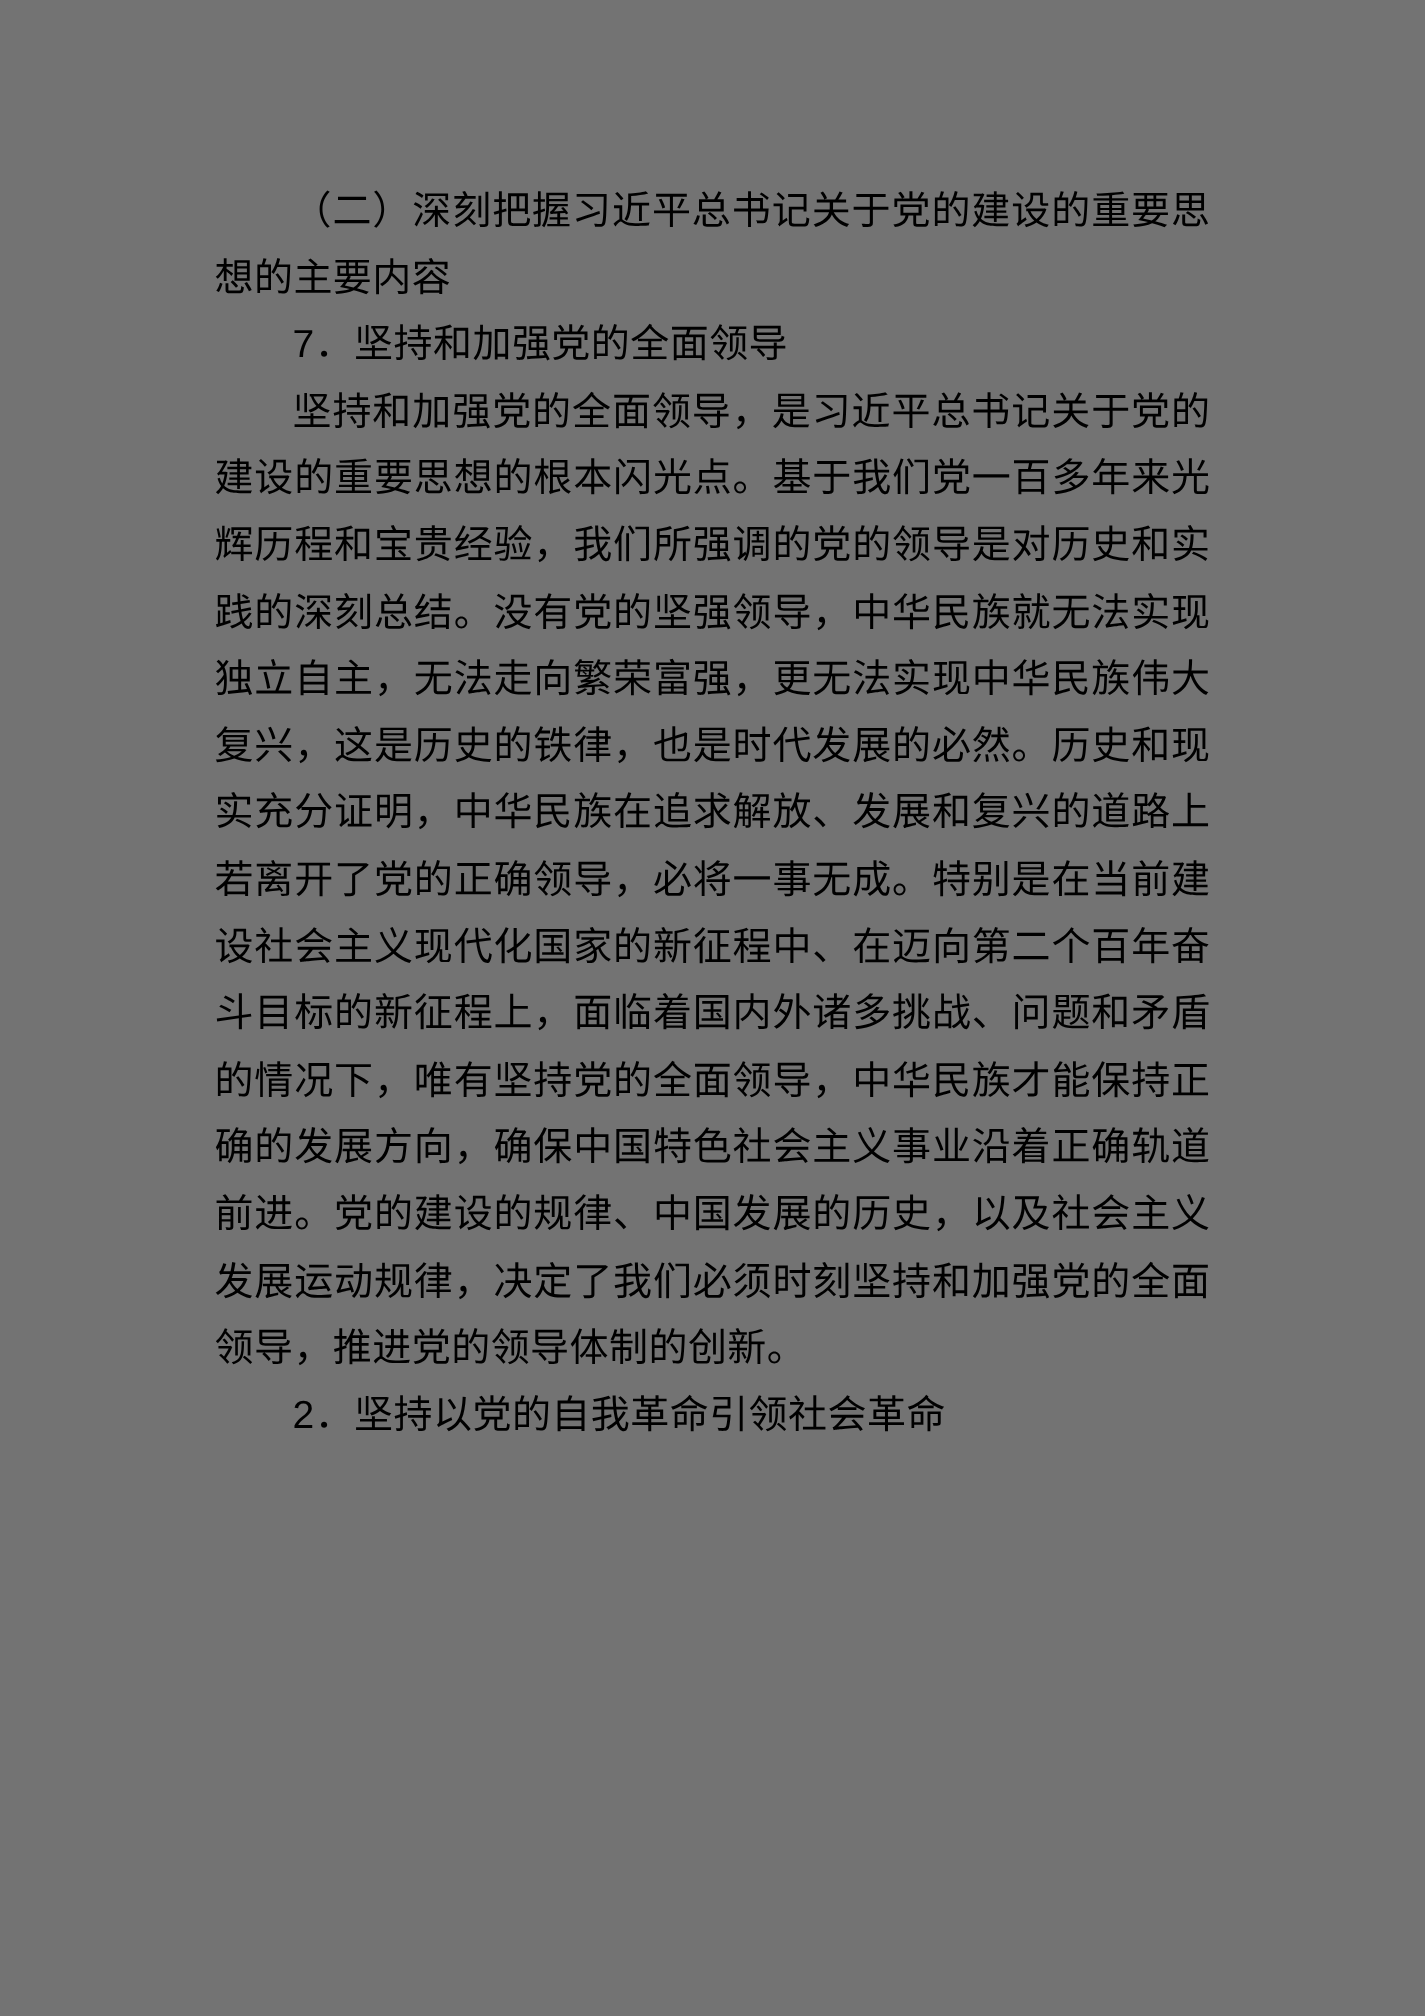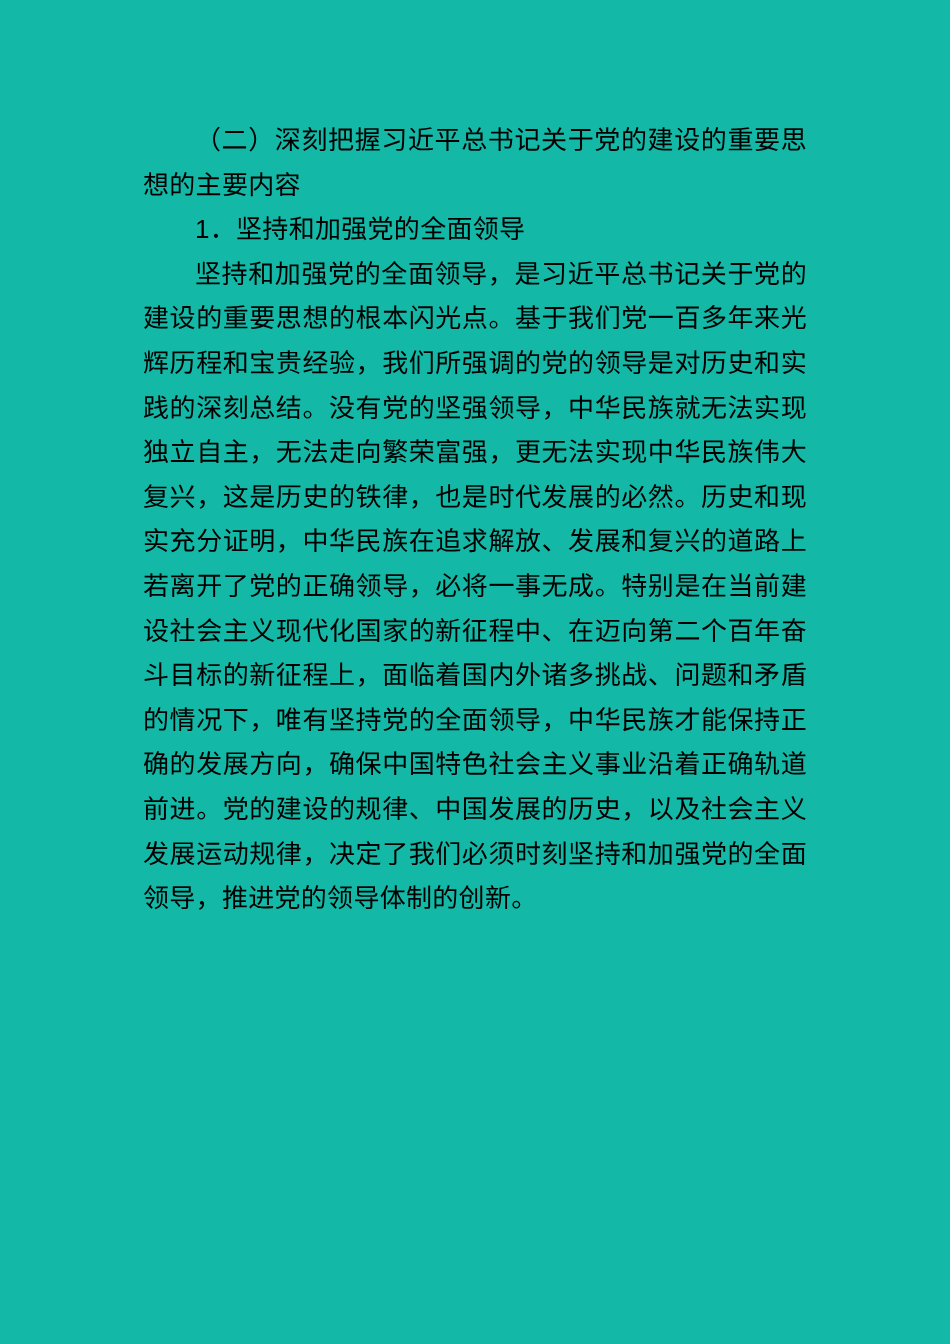--- a/index.html
+++ b/index.html
@@ -5,21 +5,21 @@
 <style>
   html, body {
     margin: 0;
     padding: 0;
     background: #ffffff;
   }
   .page {
     position: relative;
     width: 950px;
     height: 1344px;
-    background: #14b8a6;
+    background: #737373;
     overflow: hidden;
     font-family: "Liberation Sans", sans-serif;
   }
   .content {
     position: absolute;
     left: 143px;
     top: 118px;
     width: 664px;
     color: #000000;
     font-size: 26px;
@@ -35,16 +35,17 @@
     word-break: normal;
     font-weight: normal;
   }
 </style>
 </head>
 <body>
 
 <div class="page">
   <div class="content">
     <p>（二）深刻把握习近平总书记关于党的建设的重要思想的主要内容</p>
-    <p>1．坚持和加强党的全面领导</p>
+    <p>7．坚持和加强党的全面领导</p>
     <p>坚持和加强党的全面领导，是习近平总书记关于党的建设的重要思想的根本闪光点。基于我们党一百多年来光辉历程和宝贵经验，我们所强调的党的领导是对历史和实践的深刻总结。没有党的坚强领导，中华民族就无法实现独立自主，无法走向繁荣富强，更无法实现中华民族伟大复兴，这是历史的铁律，也是时代发展的必然。历史和现实充分证明，中华民族在追求解放、发展和复兴的道路上若离开了党的正确领导，必将一事无成。特别是在当前建设社会主义现代化国家的新征程中、在迈向第二个百年奋斗目标的新征程上，面临着国内外诸多挑战、问题和矛盾的情况下，唯有坚持党的全面领导，中华民族才能保持正确的发展方向，确保中国特色社会主义事业沿着正确轨道前进。党的建设的规律、中国发展的历史，以及社会主义发展运动规律，决定了我们必须时刻坚持和加强党的全面领导，推进党的领导体制的创新。</p>
+    <p>2．坚持以党的自我革命引领社会革命</p>
   </div>
 </div>
 
 </body></html>

